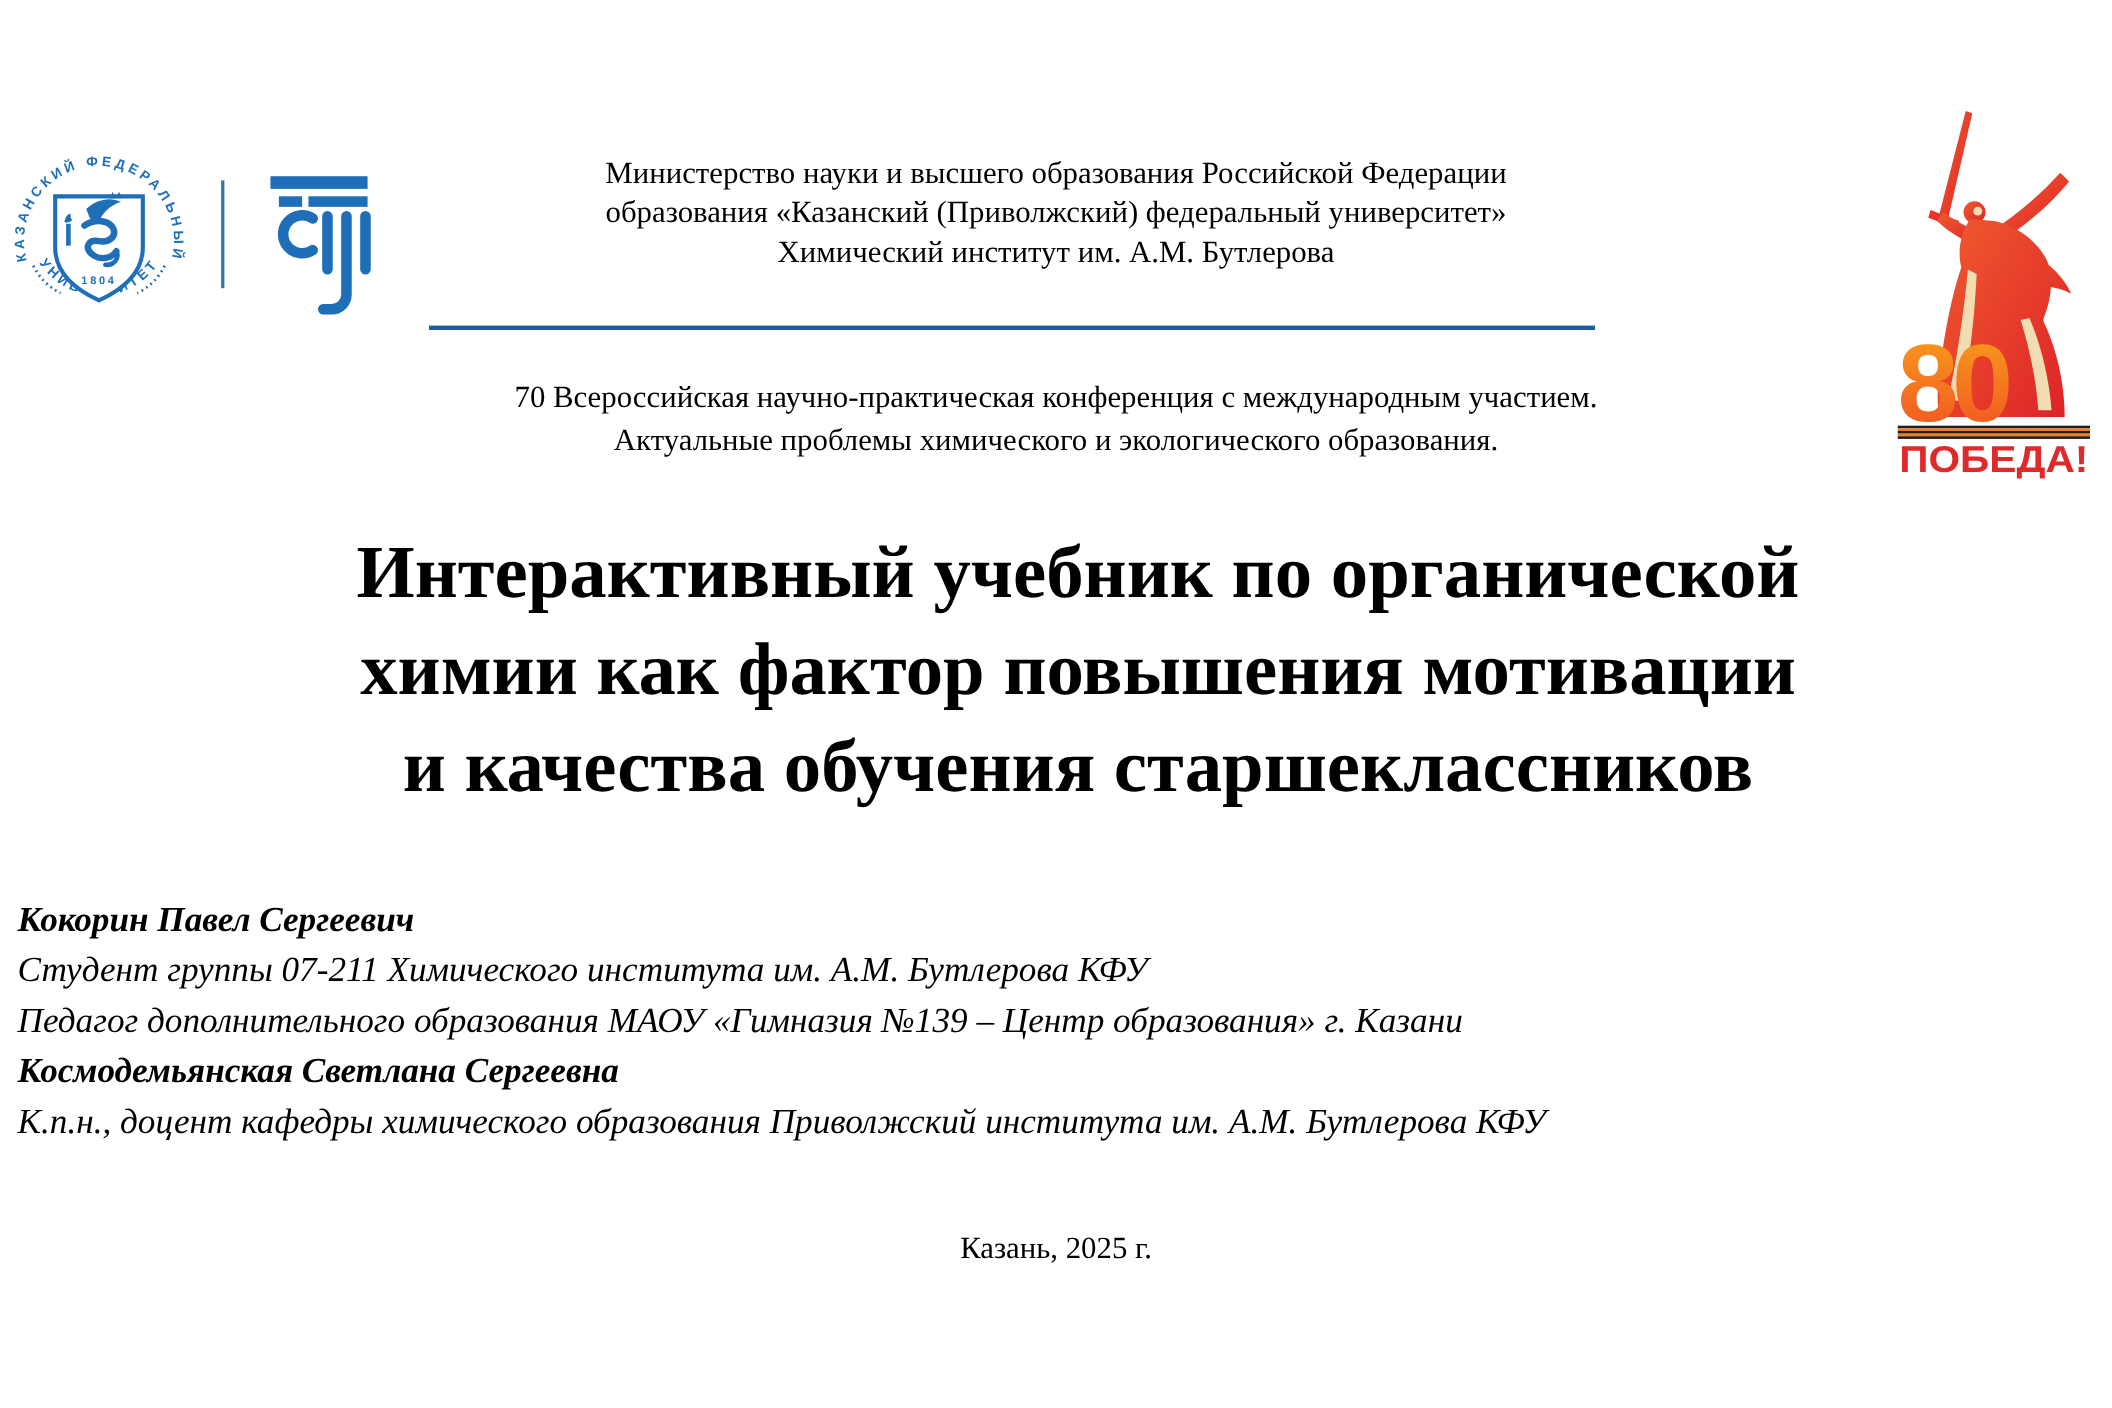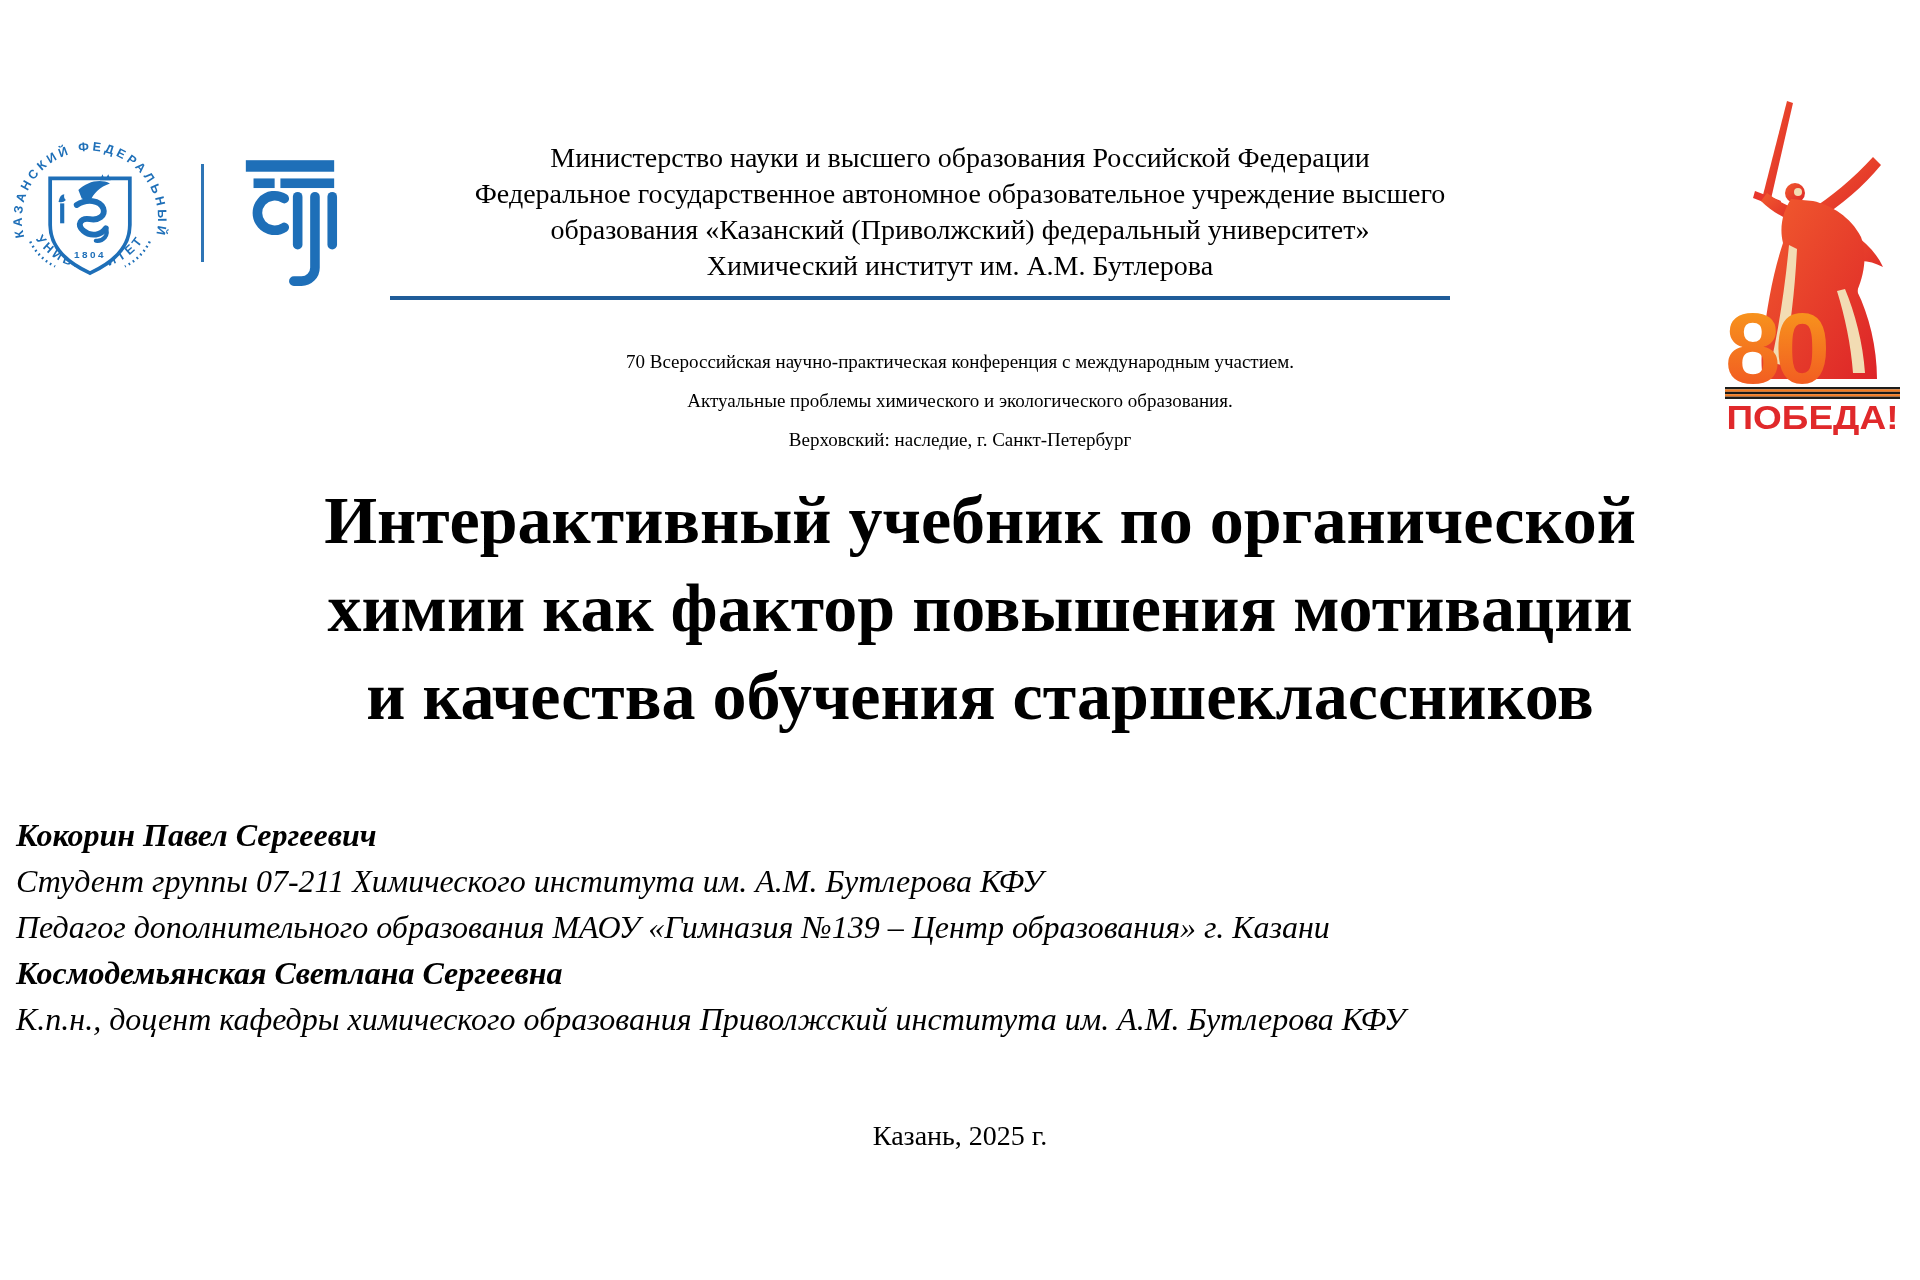--- a/index.html
+++ b/index.html
@@ -3,21 +3,21 @@
 <meta charset="utf-8">
 <style>
   html,body{margin:0;padding:0;}
   body{
     width:1920px;height:1280px;background:#ffffff;color:#000;
     font-family:"Liberation Serif", serif;position:relative;overflow:hidden;
   }
   .abs{position:absolute;}
   .header{left:0;top:140px;width:1920px;text-align:center;font-size:28px;line-height:36px;}
   .rule{left:390px;top:296px;width:1060px;height:4px;background:#1F5C99;}
-  .conference{left:0;top:342px;width:1920px;text-align:center;font-size:19px;line-height:39px;}
+  .conference{left:0;top:342px;width:1920px;text-align:center;font-size:28px;line-height:39px;}
   .title{left:0;top:476px;width:1920px;text-align:center;font-size:68px;line-height:88px;font-weight:bold;margin-left:20px;}
   .authors{left:16px;top:812px;width:1820px;font-size:32px;font-style:italic;line-height:46px;}
   .author-name{font-weight:bold;}
   .author-group.second{}
   .footer{left:0;top:1120px;width:1920px;text-align:center;font-size:28px;}
   .kfu-seal{left:7px;top:132px;width:166px;height:166px;}
   .logo-divider{left:201px;top:164px;width:3px;height:98px;background:#2E75B6;}
   .inst-mark{left:242px;top:160px;width:96px;height:130px;}
   .victory{left:1725px;top:95px;width:175px;height:340px;}
 </style>
@@ -94,31 +94,29 @@
       <rect x="0" y="294.4" width="175" height="2.4" fill="#F47B20"></rect>
       <rect x="0" y="296.8" width="175" height="2.4" fill="#1D1D1B"></rect>
       <rect x="0" y="299.2" width="175" height="2.4" fill="#F47B20"></rect>
       <rect x="0" y="301.6" width="175" height="2.4" fill="#1D1D1B"></rect>
     </g>
     <text x="87.5" y="334" text-anchor="middle" font-family="Liberation Sans, sans-serif" font-weight="bold" font-size="34" fill="#E0292B" textLength="172" lengthAdjust="spacingAndGlyphs">ПОБЕДА!</text>
   </svg>
 
   <div class="abs header">
     <div>Министерство науки и высшего образования Российской Федерации</div>
-    <div>Федеральное государственное автономное образовательное учреждение высшего</div>
     <div>образования «Казанский (Приволжский) федеральный университет»</div>
     <div>Химический институт им. А.М. Бутлерова</div>
   </div>
 
   <div class="abs rule"></div>
 
   <div class="abs conference">
     <div>70 Всероссийская научно-практическая конференция с международным участием.</div>
     <div>Актуальные проблемы химического и экологического образования.</div>
-    <div>Верховский: наследие, г. Санкт-Петербург</div>
   </div>
 
   <div class="abs title">
     <div>Интерактивный учебник по органической</div>
     <div>химии как фактор повышения мотивации</div>
     <div>и качества обучения старшеклассников</div>
   </div>
 
   <div class="abs authors">
     <div class="author-group">

